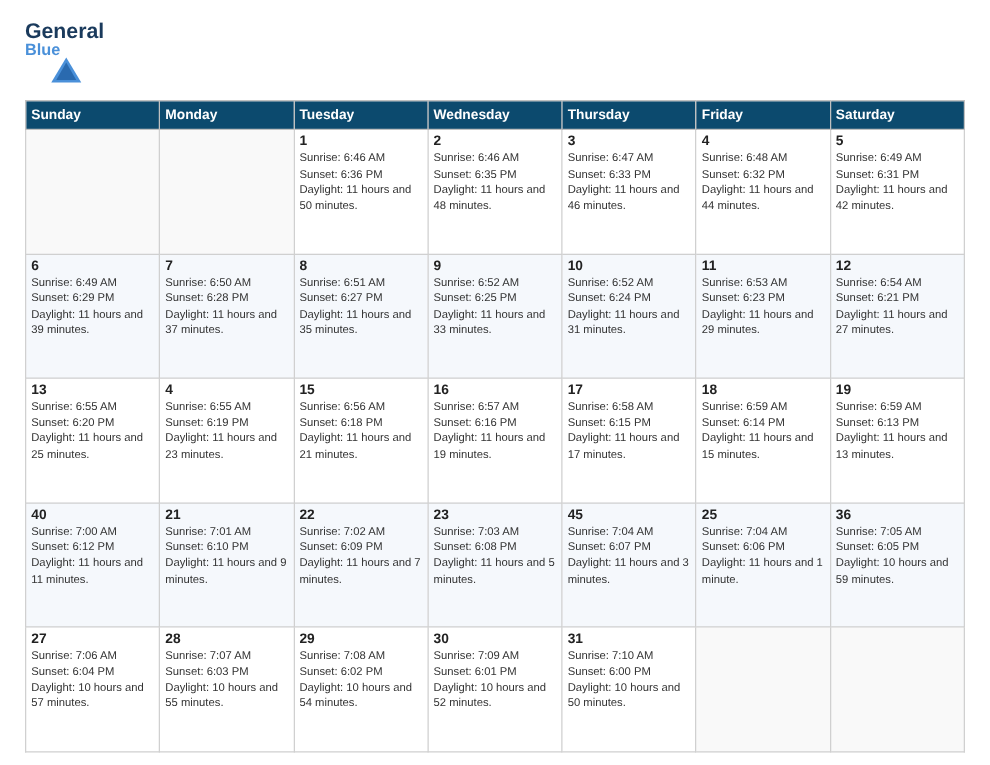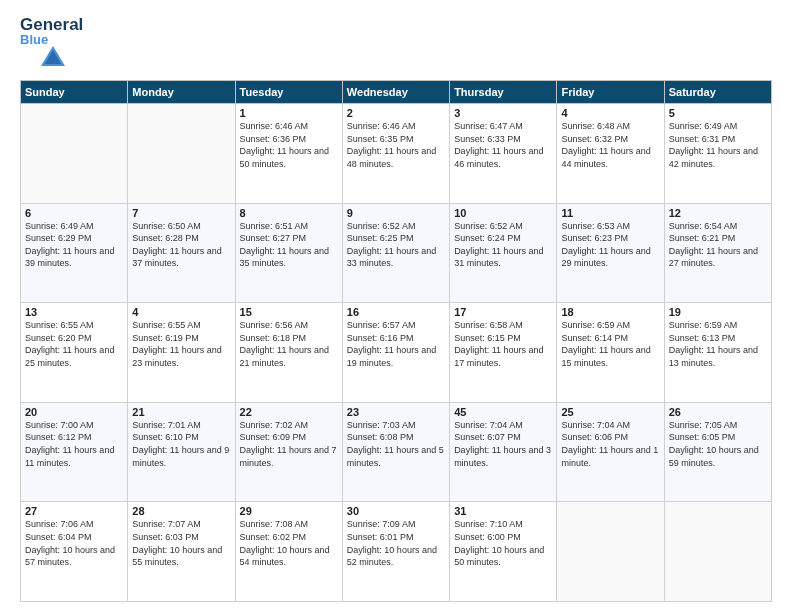--- a/index.html
+++ b/index.html
@@ -199,21 +199,21 @@
             <span class="day-num">18</span>
             <div class="day-info">Sunrise: 6:59 AM<br>Sunset: 6:14 PM<br>Daylight: 11 hours and 15 minutes.</div>
           </td>
           <td>
             <span class="day-num">19</span>
             <div class="day-info">Sunrise: 6:59 AM<br>Sunset: 6:13 PM<br>Daylight: 11 hours and 13 minutes.</div>
           </td>
         </tr>
         <tr>
           <td>
-            <span class="day-num">20</span>
+            <span class="day-num">40</span>
             <div class="day-info">Sunrise: 7:00 AM<br>Sunset: 6:12 PM<br>Daylight: 11 hours and 11 minutes.</div>
           </td>
           <td>
             <span class="day-num">21</span>
             <div class="day-info">Sunrise: 7:01 AM<br>Sunset: 6:10 PM<br>Daylight: 11 hours and 9 minutes.</div>
           </td>
           <td>
             <span class="day-num">22</span>
             <div class="day-info">Sunrise: 7:02 AM<br>Sunset: 6:09 PM<br>Daylight: 11 hours and 7 minutes.</div>
           </td>
@@ -223,21 +223,21 @@
           </td>
           <td>
             <span class="day-num">45</span>
             <div class="day-info">Sunrise: 7:04 AM<br>Sunset: 6:07 PM<br>Daylight: 11 hours and 3 minutes.</div>
           </td>
           <td>
             <span class="day-num">25</span>
             <div class="day-info">Sunrise: 7:04 AM<br>Sunset: 6:06 PM<br>Daylight: 11 hours and 1 minute.</div>
           </td>
           <td>
-            <span class="day-num">26</span>
+            <span class="day-num">36</span>
             <div class="day-info">Sunrise: 7:05 AM<br>Sunset: 6:05 PM<br>Daylight: 10 hours and 59 minutes.</div>
           </td>
         </tr>
         <tr>
           <td>
             <span class="day-num">27</span>
             <div class="day-info">Sunrise: 7:06 AM<br>Sunset: 6:04 PM<br>Daylight: 10 hours and 57 minutes.</div>
           </td>
           <td>
             <span class="day-num">28</span>

